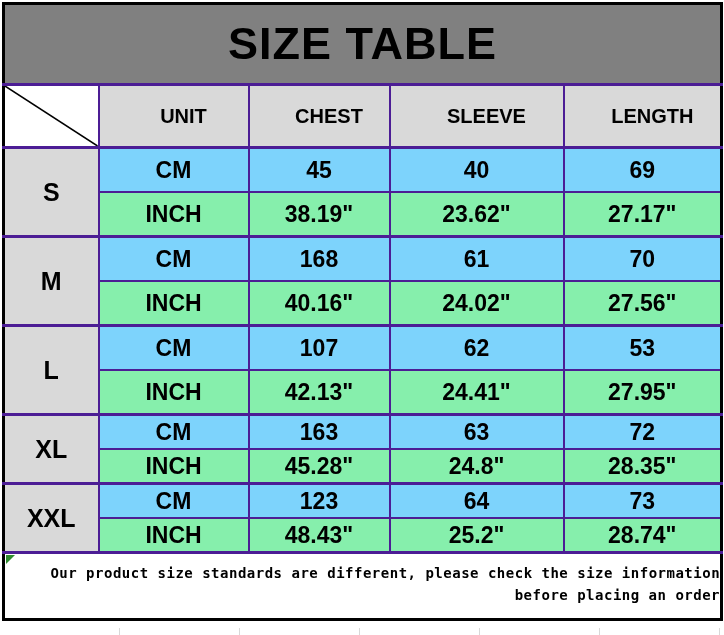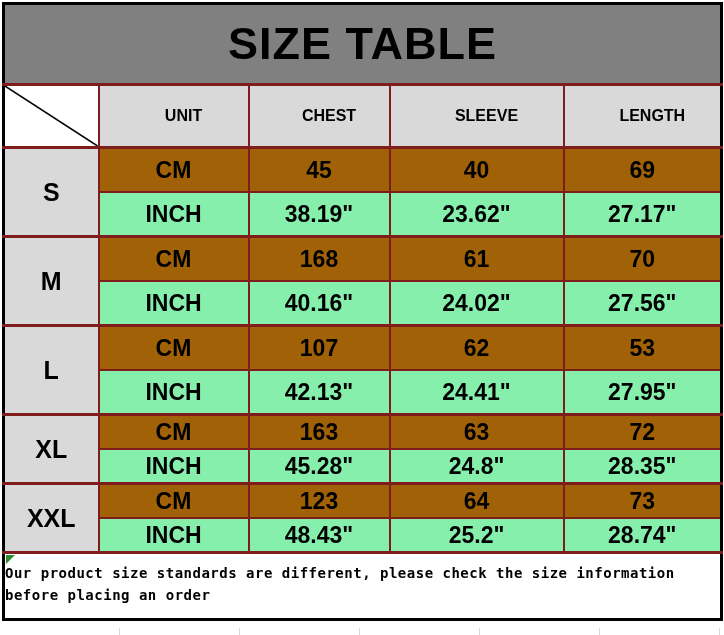--- a/index.html
+++ b/index.html
@@ -20,39 +20,39 @@
     position: absolute;
     left: 2px;
     top: 2px;
     width: 718px;
     border-collapse: collapse;
     table-layout: fixed;
     border: 3px solid #000000;
   }
   table.size-table th,
   table.size-table td {
-    border: 2px solid #7f1d1d;
+    border: 2px solid #4c1d95;
     text-align: center;
     vertical-align: middle;
     padding: 0;
     color: #000000;
     overflow: hidden;
   }
   tr.banner-row th {
     height: 78px;
     background: #808080;
     font-size: 45px;
     font-weight: 700;
     letter-spacing: 1px;
     border-bottom-width: 3px;
   }
   tr.header-row th {
     height: 60px;
     background: #d9d9d9;
-    font-size: 16px;
+    font-size: 20px;
     font-weight: 700;
     border-bottom-width: 3px;
     padding-left: 20px;
   }
   tr.header-row th.diag-cell {
     background: #ffffff;
     position: relative;
   }
   .diag-cell svg {
     position: absolute;
@@ -60,21 +60,21 @@
     width: 100%;
     height: 100%;
     display: block;
   }
   th.size-label {
     background: #d9d9d9;
     font-size: 25px;
     font-weight: 700;
   }
   tr.cm-row td {
-    background: #a16207;
+    background: #7dd3fc;
   }
   tr.inch-row td {
     background: #86efac;
   }
   tr.cm-row td, tr.inch-row td {
     font-size: 23px;
     font-weight: 700;
   }
   tr.group-start td, tr.group-start th {
     border-top-width: 3px;
@@ -88,21 +88,21 @@
     border-top-width: 3px;
     vertical-align: top;
   }
   .note-line1, .note-line2 {
     font-family: "DejaVu Sans Mono", monospace;
     font-weight: 700;
     font-size: 14px;
     letter-spacing: 0.5px;
     line-height: 22px;
     white-space: nowrap;
-    text-align: left;
+    text-align: right;
   }
   .note-line1 { margin-top: 8px; }
   .green-corner {
     position: absolute;
     left: 1px;
     top: 1px;
     width: 0;
     height: 0;
     border-top: 9px solid #2e8b2e;
     border-right: 9px solid transparent;

